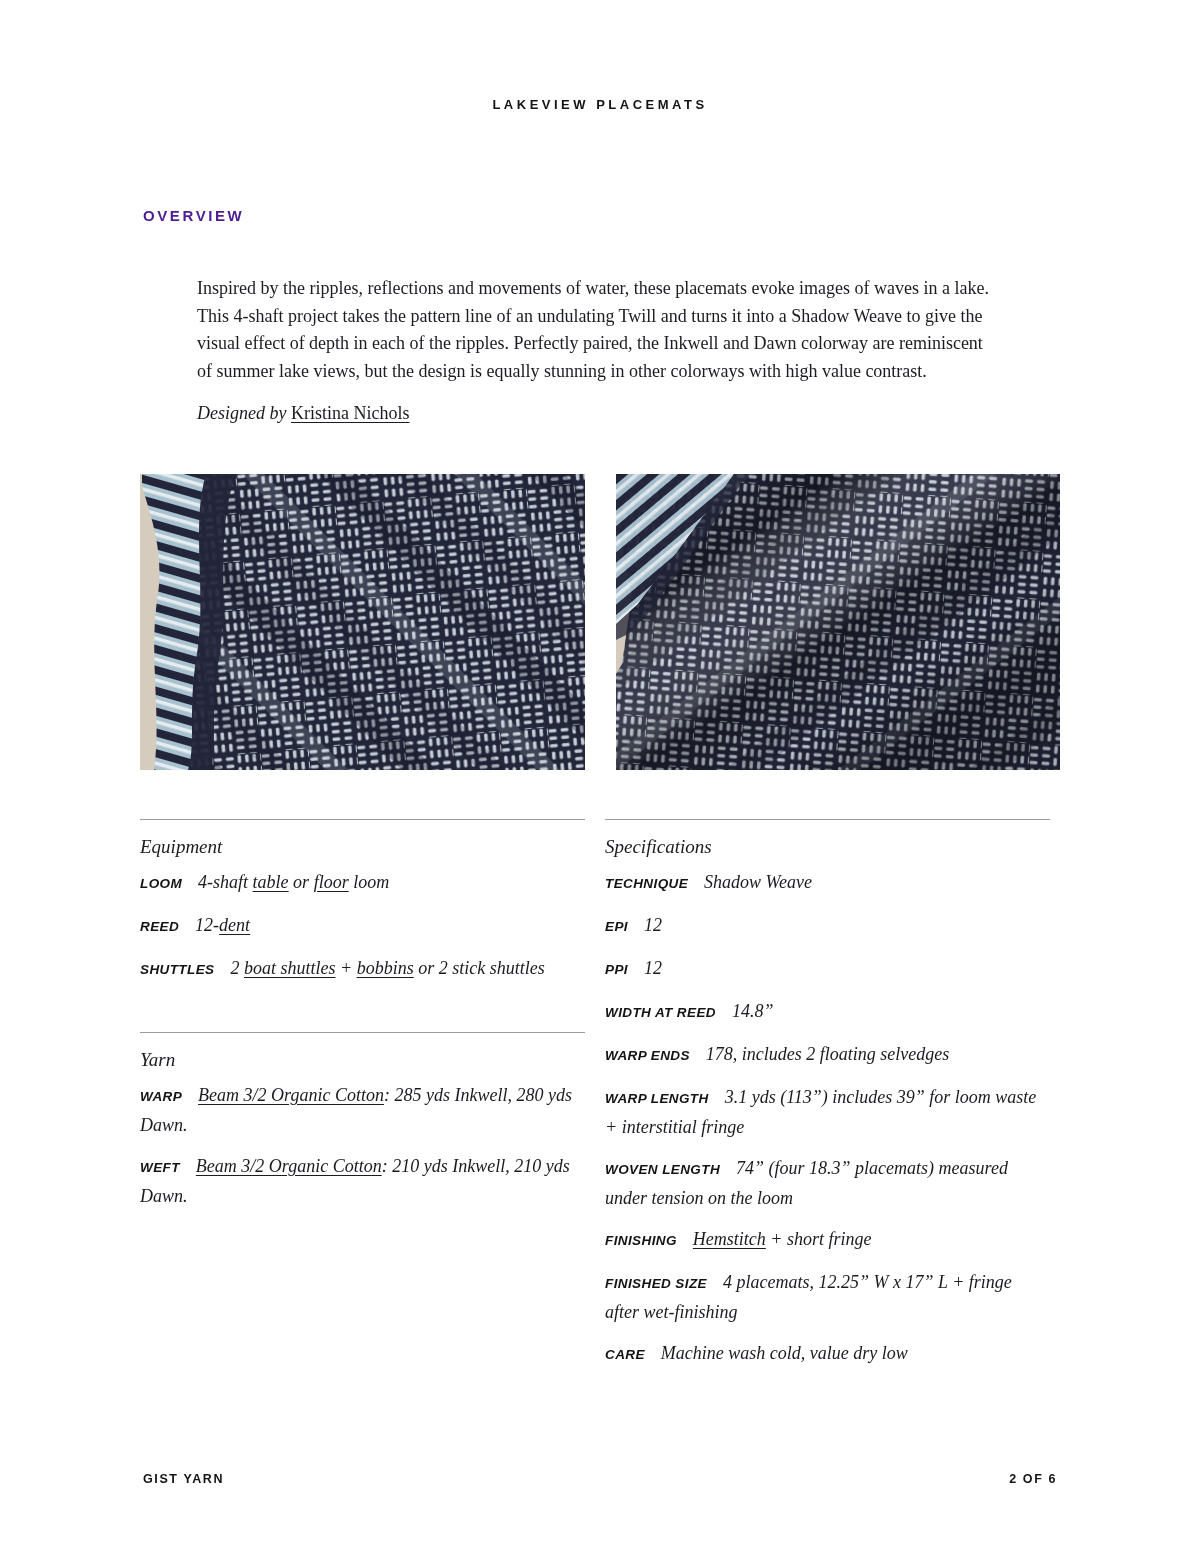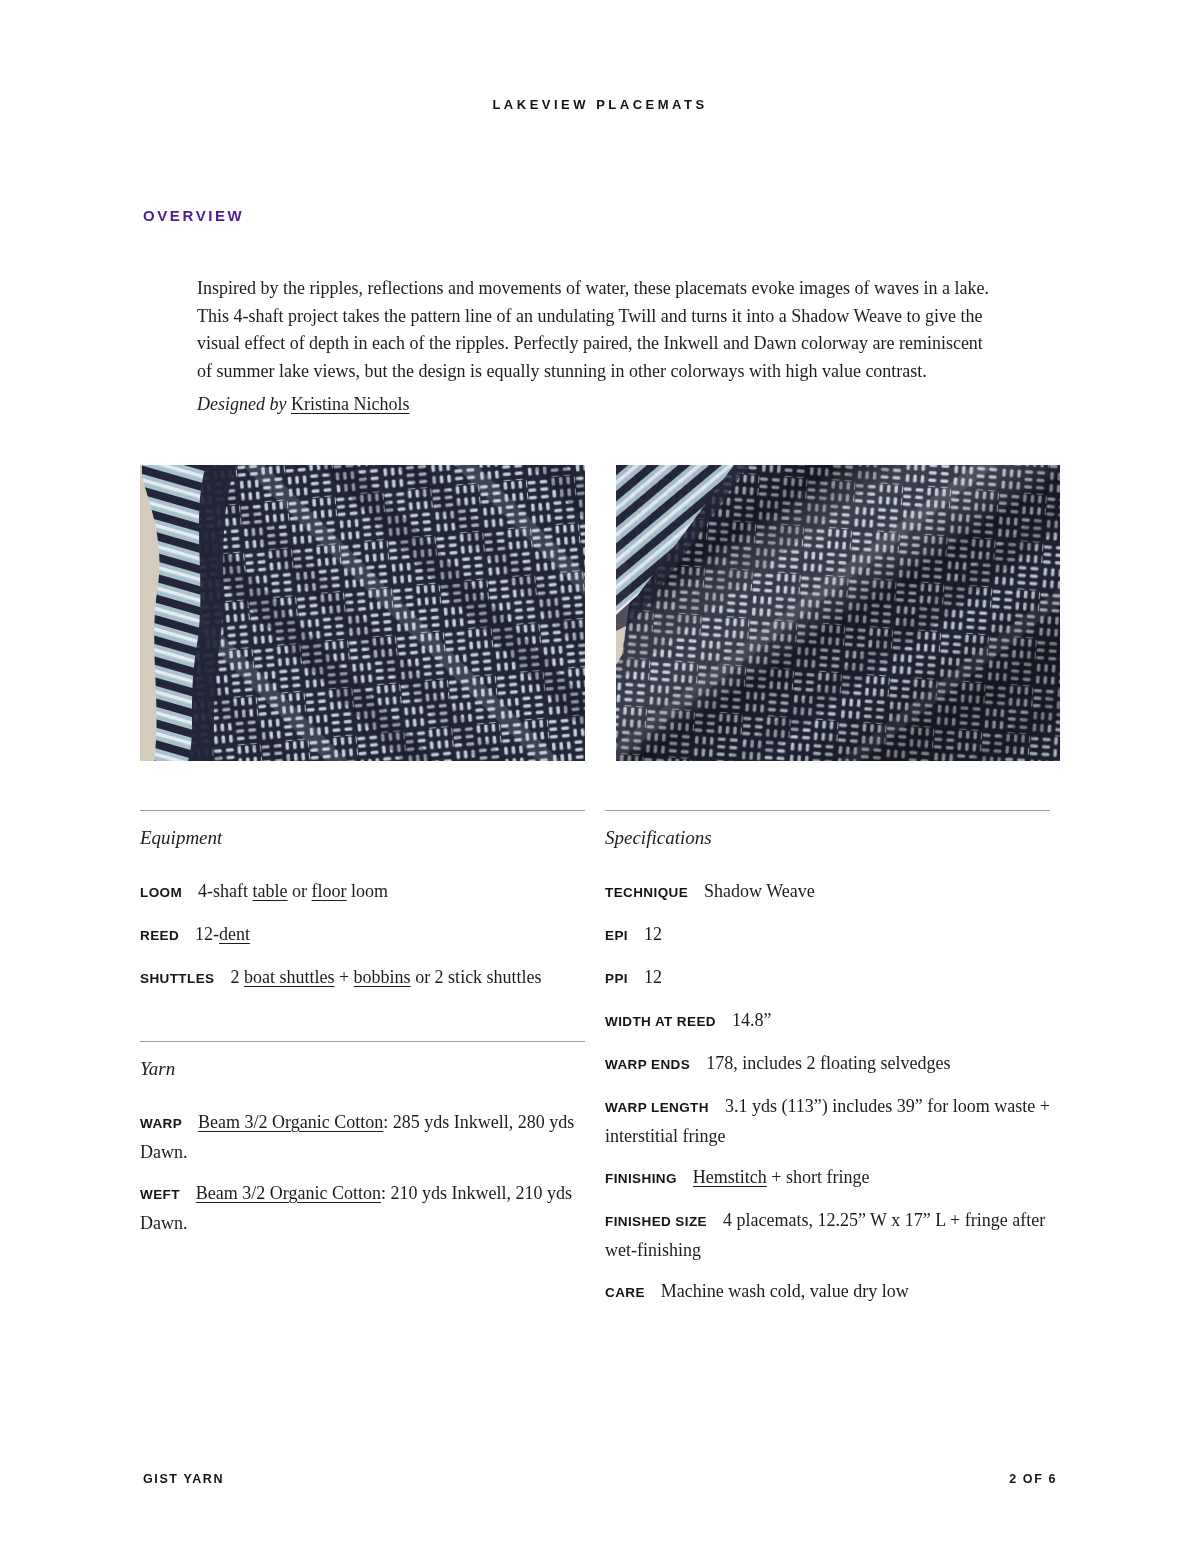--- a/index.html
+++ b/index.html
@@ -16,32 +16,32 @@
   }
   .overview-heading {
     margin-top:95px; padding-left:3px;
     font-family:"Liberation Sans", sans-serif; font-weight:bold;
     font-size:15px; line-height:15px; letter-spacing:2.6px; color:#4c1d95;
   }
   .overview-body {
     margin-top:52px; margin-left:57px; width:792px;
     font-size:18px; line-height:27.5px;
   }
-  .byline { margin-top:5px; margin-left:57px; font-size:18px; line-height:28px; }
+  .byline { margin-top:14px; margin-left:57px; font-size:18px; line-height:28px; }
   .byline .prefix { font-style:italic; }
   .lnk { text-decoration:underline; text-underline-offset:3px; cursor:pointer; }
   .photos { margin-top:47px; display:flex; gap:31px; }
   .photo { width:445px; height:296px; overflow:hidden; }
   .photo svg { display:block; }
   .cols { margin-top:49px; display:flex; gap:20px; }
   .col { width:445px; }
   .rule { border:none; border-top:1px solid var(--rule,#9b9b9b); height:0; }
   .section + .section { margin-top:48px; }
   .sec-heading { margin-top:14px; font-style:italic; font-size:19px; line-height:26px; }
-  .rows { margin-top:26px; }
+  .rows { margin-top:8px;font-style:italic; }
   .spec-row { font-size:18px; line-height:28px; }
   .spec-row + .spec-row { margin-top:13px; }
   .row-label {
     font-family:"Liberation Sans", sans-serif; font-weight:bold;
     font-size:13.5px; letter-spacing:0.4px; color:#141416; margin-right:16px;
   }
   .footer {
     position:absolute; left:143px; right:143px; top:1472px;
     display:flex; justify-content:space-between;
     font-family:"Liberation Sans", sans-serif; font-weight:bold;
@@ -173,20 +173,21 @@
         <div class="section">
           <hr class="rule">
           <div class="sec-heading">Specifications</div>
           <div class="rows">
               <p class="spec-row"><span class="row-label">TECHNIQUE</span><span class="row-value"><span>Shadow Weave</span></span></p>
               <p class="spec-row"><span class="row-label">EPI</span><span class="row-value"><span>12</span></span></p>
               <p class="spec-row"><span class="row-label">PPI</span><span class="row-value"><span>12</span></span></p>
               <p class="spec-row"><span class="row-label">WIDTH AT REED</span><span class="row-value"><span>14.8”</span></span></p>
               <p class="spec-row"><span class="row-label">WARP ENDS</span><span class="row-value"><span>178, includes 2 floating selvedges</span></span></p>
               <p class="spec-row"><span class="row-label">WARP LENGTH</span><span class="row-value"><span>3.1 yds (113”) includes 39” for loom waste + interstitial fringe</span></span></p>
+              <p class="spec-row"><span class="row-label">WOVEN LENGTH</span><span class="row-value"><span>74” (four 18.3” placemats) measured under tension on the loom</span></span></p>
               <p class="spec-row"><span class="row-label">FINISHING</span><span class="row-value"><span class="lnk">Hemstitch</span><span> + short fringe</span></span></p>
               <p class="spec-row"><span class="row-label">FINISHED SIZE</span><span class="row-value"><span>4 placemats, 12.25” W x 17” L + fringe after wet-finishing</span></span></p>
               <p class="spec-row"><span class="row-label">CARE</span><span class="row-value"><span>Machine wash cold, value dry low</span></span></p>
             </div>
         </div>
       </div>
 
     </div>
   </div>
 

